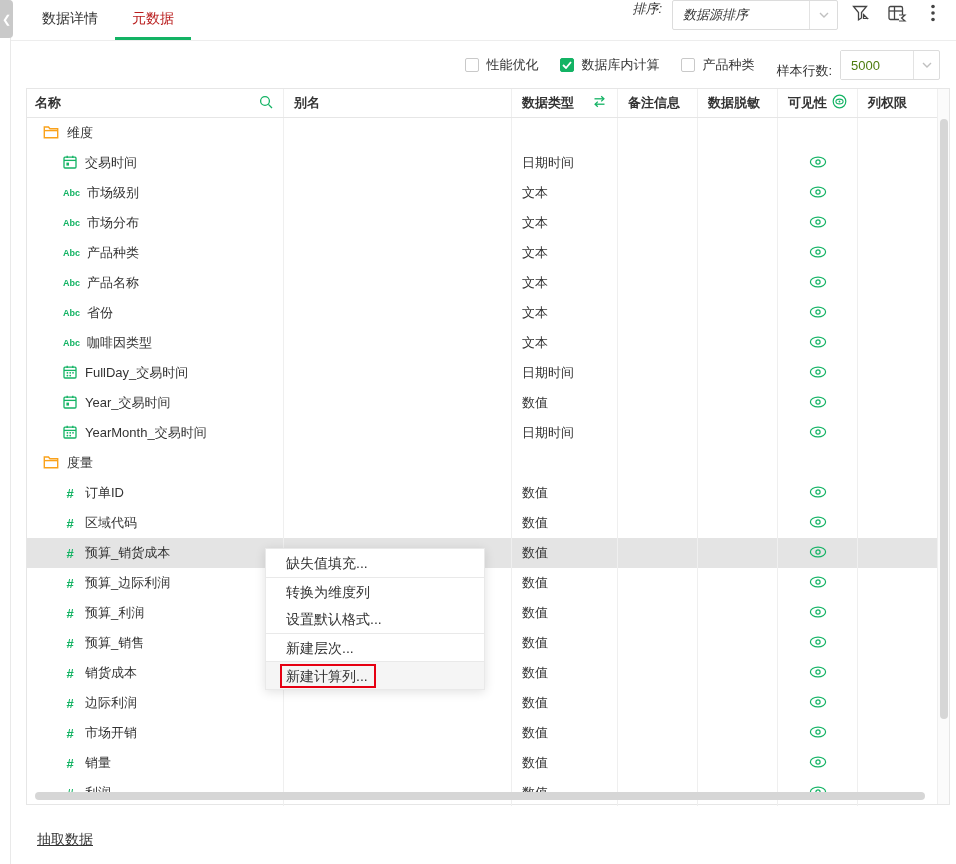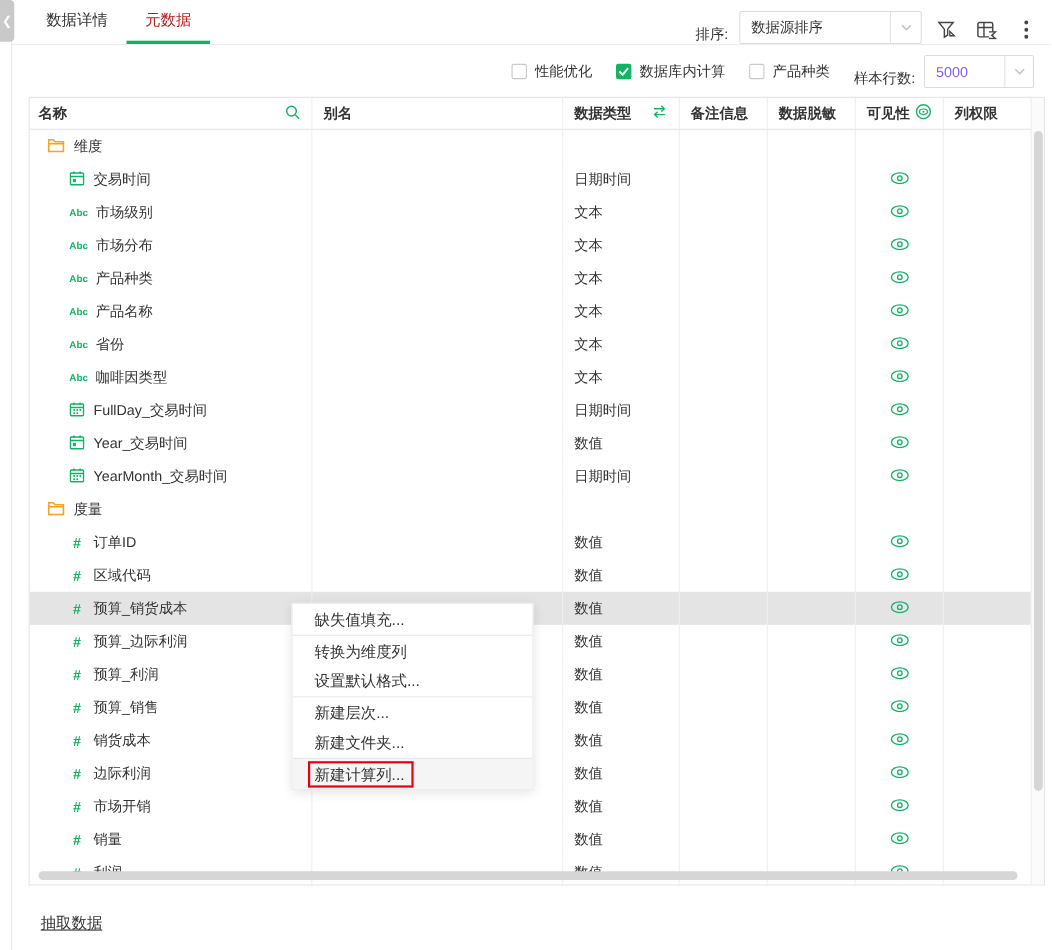--- a/index.html
+++ b/index.html
@@ -10,38 +10,38 @@
   .collapse-handle { position:absolute; left:0; top:0; width:13px; height:38px; background:#c9c9c9;
           border-radius:0 4px 4px 0; color:#fff; display:flex; align-items:center; justify-content:center;
           font-size:11px; cursor:pointer; z-index:5; }
   
   .topbar { position:absolute; left:11px; right:0; top:0; height:41px; border-bottom:1px solid #ededed;
           display:flex; align-items:stretch; background:#fff; }
   .tabs { display:flex; padding-left:14px; }
   .tab { padding:0 17px; display:flex; align-items:center; font-size:14px; color:#333; cursor:pointer;
           border-bottom:3px solid transparent; }
   .tab.active { color:#b91c1c; border-bottom-color:#13b364;font-family:Liberation Mono, monospace; }
-  .topbar-right { margin-left:auto; display:flex; align-items:flex-end; gap:10px; padding-right:10px; }
+  .topbar-right { margin-left:auto; display:flex; align-items:flex-start; gap:10px; padding-right:10px;font-style:italic; }
   .sort-label { color:#333; }
   .select { width:166px; height:30px; border:1px solid #dcdcdc; border-radius:2px; display:flex;
           align-items:center; background:#fff; cursor:pointer; }
   .select .sel-text { flex:1; padding-left:10px; color:#333; white-space:nowrap; overflow:hidden; }
   .select .sel-caret { width:28px; align-self:stretch; border-left:1px solid #e3e3e3; display:flex;
           align-items:center; justify-content:center; }
   .iconbtn { width:26px; height:26px; display:flex; align-items:center; justify-content:center; cursor:pointer; }
   
   .filterbar { position:absolute; left:11px; right:0; top:42px; height:46px; display:flex;
           align-items:center; justify-content:flex-end; gap:22px; padding-right:16px; background:#fff; }
   .cb-item { display:flex; align-items:center; gap:7px; cursor:pointer; }
   .checkbox { width:14px; height:14px; border:1px solid #c9c9c9; border-radius:2px; background:#fff;
           display:flex; align-items:center; justify-content:center; }
   .checkbox.checked { background:#13b364; border-color:#13b364; }
   .sample-group { display:flex; align-items:flex-end; gap:8px; }
   .sample-input { width:100px; height:30px; border:1px solid #dcdcdc; border-radius:2px; display:flex; background:#fff; }
-  .sample-input input { flex:1; border:0; outline:none; padding-left:10px; font-size:13px; color:#8b5cf6; width:60px;
+  .sample-input input { flex:1; border:0; outline:none; padding-left:10px; font-size:13px; color:#4d7c0f; width:60px;
           font-family:"Liberation Sans","DejaVu Sans",sans-serif; }
   .sample-input .sel-caret { width:26px; border-left:1px solid #e3e3e3; display:flex; align-items:center; justify-content:center; }
   
   .dtable { position:absolute; left:26px; top:88px; width:924px; height:717px; border:1px solid #e6e6e6; background:#fff; }
   .grid-row { display:grid; grid-template-columns:256px 228px 106px 80px 80px 80px 1fr; }
   .thead { height:29px; border-bottom:1px solid #e6e6e6; font-weight:bold; }
   .thead .cell { display:flex; align-items:center; }
   .cell { padding:0 10px; border-left:1px solid #efefef; height:100%; display:flex; align-items:center; overflow:hidden; }
   .cell:first-child { border-left:none; padding-left:8px; }
   .cell.spread { justify-content:space-between; }
@@ -670,18 +670,17 @@
     <div class="hscroll">
         <div class="thumb"></div>
       </div>
   </div>
 
   <div class="ctx-menu" id="ctx-menu">
       <div class="ctx-item"><span>缺失值填充...</span></div>
       <div class="ctx-item group-start"><span>转换为维度列</span></div>
       <div class="ctx-item"><span>设置默认格式...</span></div>
       <div class="ctx-item group-start"><span>新建层次...</span></div>
-      <div class="ctx-item"><span>新建文件夹...</span></div>
       <div class="ctx-item group-start hovered"><span class="anno-box"><span>新建计算列...</span></span></div>
     </div>
 
   <div class="footer-link">抽取数据</div>
 </div>
 
 </body></html>

